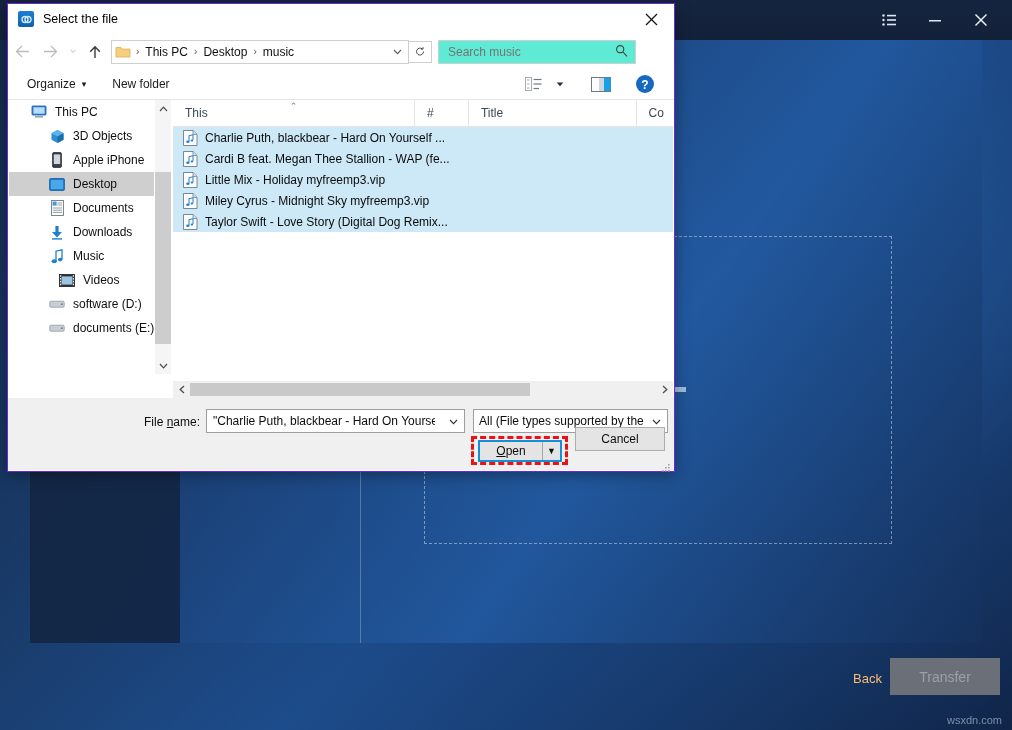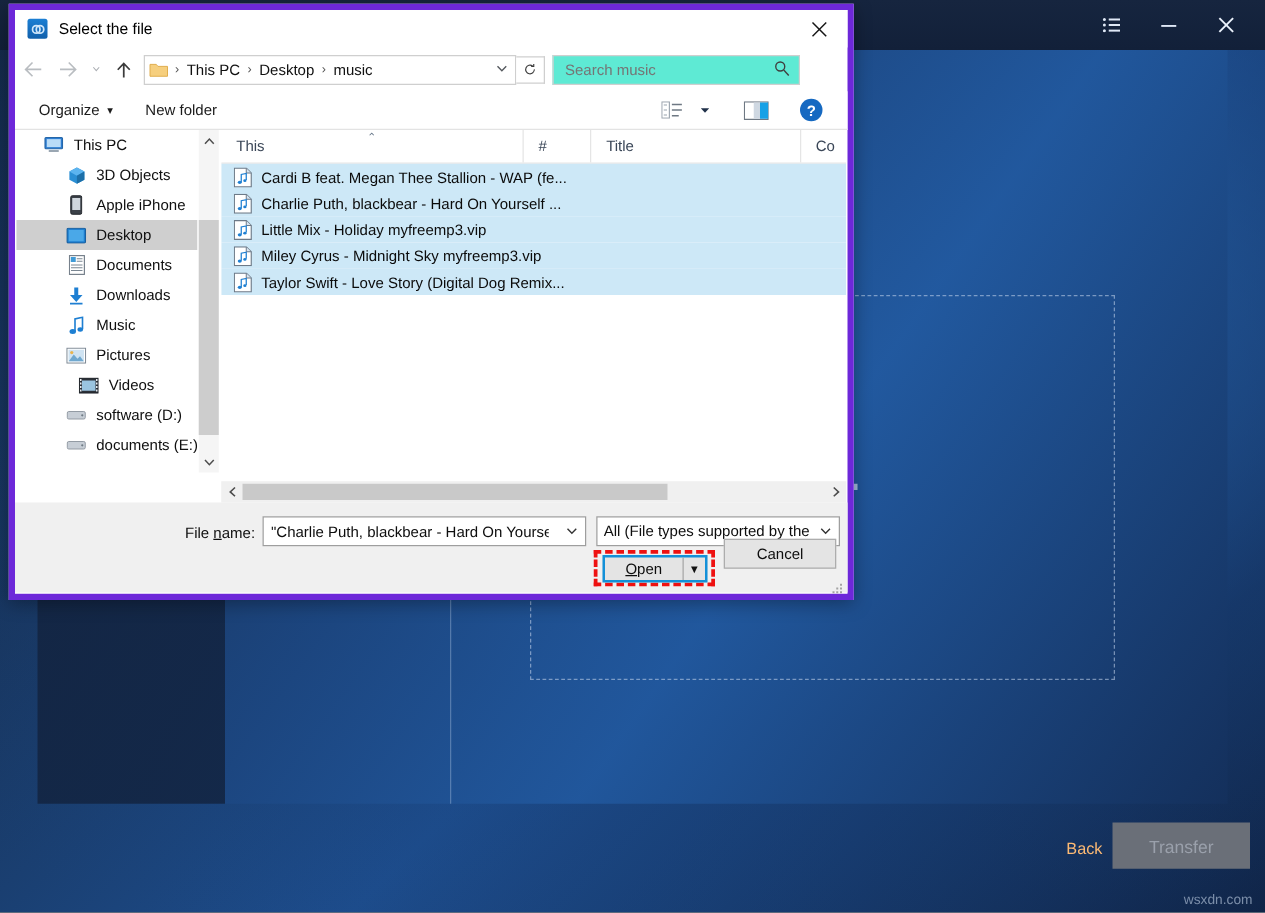--- a/index.html
+++ b/index.html
@@ -144,21 +144,21 @@
     color: #9fb0c8;
     opacity: 0.75;
   }
 
   
   .dialog {
     position: absolute;
     left: 7px; top: 3px;
     width: 666px; height: 467px;
     background: #ffffff;
-    border: 5px solid #6d28d9;
+    border: 1px solid #6d28d9;
     box-shadow: 0 3px 14px rgba(0,0,0,0.35);
   }
   .dlg-titlebar {
     position: absolute;
     left: 0; top: 0;
     width: 100%; height: 30px;
     background: #ffffff;
     display: flex;
     align-items: center;
   }
@@ -727,31 +727,20 @@
         <span class="side-ico">
           <svg width="13" height="15" viewBox="0 0 13 15">
             <path d="M5 12 V2.2 L11 0.8 V10.4" fill="none" stroke="#1e7fd2" stroke-width="1.3"></path>
             <ellipse cx="3.2" cy="12.2" rx="2.6" ry="2" fill="#1e7fd2"></ellipse>
             <ellipse cx="9.2" cy="10.6" rx="2.2" ry="1.8" fill="#1e7fd2"></ellipse>
           </svg>
         </span>
         <span>Music</span>
       </div>
 
-      <div class="side-item" style="padding-left:40px;">
-        <span class="side-ico">
-          <svg width="16" height="13" viewBox="0 0 16 13">
-            <rect x="0.5" y="0.5" width="15" height="12" fill="#ffffff" stroke="#7a8692" stroke-width="0.9"></rect>
-            <rect x="1.8" y="1.8" width="12.4" height="9.4" fill="#cfe3f2"></rect>
-            <path d="M2 11 L6 5.5 L9 9 L11 7 L14 11 Z" fill="#6fa8cf"></path>
-            <circle cx="4.4" cy="4" r="1.3" fill="#e8b44f"></circle>
-          </svg>
-        </span>
-        <span>Pictures</span>
-      </div>
 
       <div class="side-item" style="padding-left:50px;">
         <span class="side-ico">
           <svg width="16" height="13" viewBox="0 0 16 13">
             <rect x="0.5" y="0.5" width="15" height="12" fill="#2c3138" stroke="#1b1f24" stroke-width="0.8"></rect>
             <rect x="2.6" y="2.4" width="10.8" height="8.2" fill="#9ac4e0"></rect>
             <g fill="#e8edf2">
               <rect x="1" y="1.2" width="1.2" height="1.6"></rect>
                 <rect x="1" y="4" width="1.2" height="1.6"></rect>
               <rect x="1" y="6.8" width="1.2" height="1.6"></rect>
@@ -822,34 +811,34 @@
       <div class="file-row selected">
         <span class="file-ico">
           <svg width="15" height="16" viewBox="0 0 15 16">
             <path d="M0.5 0.5 H10 L14 4.4 V15.5 H0.5 Z" fill="#ffffff" stroke="#6d7a88" stroke-width="0.9"></path>
             <path d="M10 0.6 V4.4 H13.9" fill="#d7e6f3" stroke="#6d7a88" stroke-width="0.8"></path>
             <path d="M6 11.6 V5.6 L10 4.8 V10" fill="none" stroke="#1e7fd2" stroke-width="1"></path>
             <ellipse cx="4.8" cy="11.8" rx="1.6" ry="1.3" fill="#1e7fd2"></ellipse>
             <ellipse cx="8.9" cy="10.5" rx="1.3" ry="1.1" fill="#1e7fd2"></ellipse>
           </svg>
         </span>
-        <span>Cardi B feat. Megan Thee Stallion - WAP (fe...</span>
+        <span>Charlie Puth, blackbear - Hard On Yourself ...</span>
       </div>
 
       <div class="file-row selected">
         <span class="file-ico">
           <svg width="15" height="16" viewBox="0 0 15 16">
             <path d="M0.5 0.5 H10 L14 4.4 V15.5 H0.5 Z" fill="#ffffff" stroke="#6d7a88" stroke-width="0.9"></path>
             <path d="M10 0.6 V4.4 H13.9" fill="#d7e6f3" stroke="#6d7a88" stroke-width="0.8"></path>
             <path d="M6 11.6 V5.6 L10 4.8 V10" fill="none" stroke="#1e7fd2" stroke-width="1"></path>
             <ellipse cx="4.8" cy="11.8" rx="1.6" ry="1.3" fill="#1e7fd2"></ellipse>
             <ellipse cx="8.9" cy="10.5" rx="1.3" ry="1.1" fill="#1e7fd2"></ellipse>
           </svg>
         </span>
-        <span>Charlie Puth, blackbear - Hard On Yourself ...</span>
+        <span>Cardi B feat. Megan Thee Stallion - WAP (fe...</span>
       </div>
 
       <div class="file-row selected">
         <span class="file-ico">
           <svg width="15" height="16" viewBox="0 0 15 16">
             <path d="M0.5 0.5 H10 L14 4.4 V15.5 H0.5 Z" fill="#ffffff" stroke="#6d7a88" stroke-width="0.9"></path>
             <path d="M10 0.6 V4.4 H13.9" fill="#d7e6f3" stroke="#6d7a88" stroke-width="0.8"></path>
             <path d="M6 11.6 V5.6 L10 4.8 V10" fill="none" stroke="#1e7fd2" stroke-width="1"></path>
             <ellipse cx="4.8" cy="11.8" rx="1.6" ry="1.3" fill="#1e7fd2"></ellipse>
             <ellipse cx="8.9" cy="10.5" rx="1.3" ry="1.1" fill="#1e7fd2"></ellipse>

